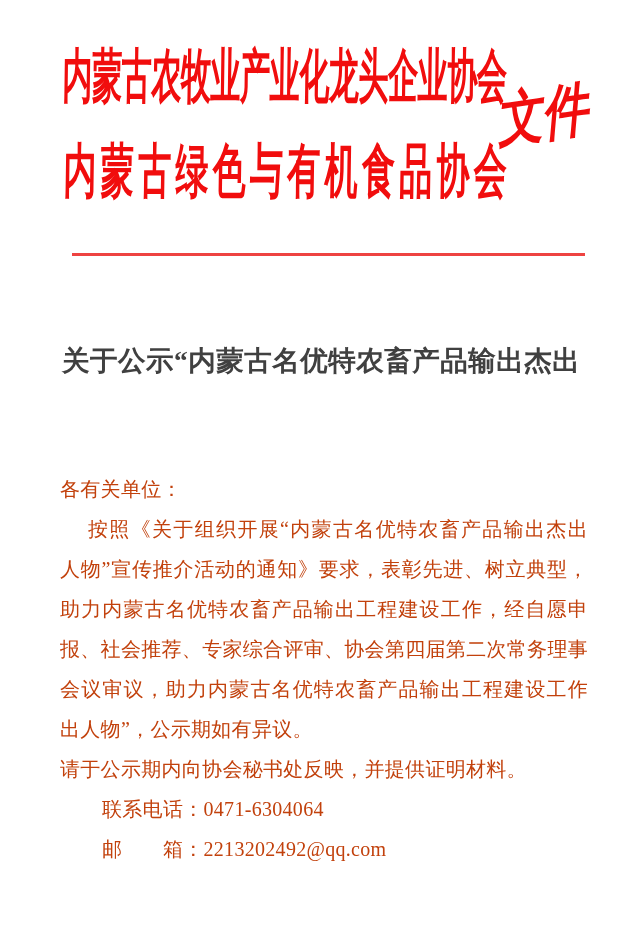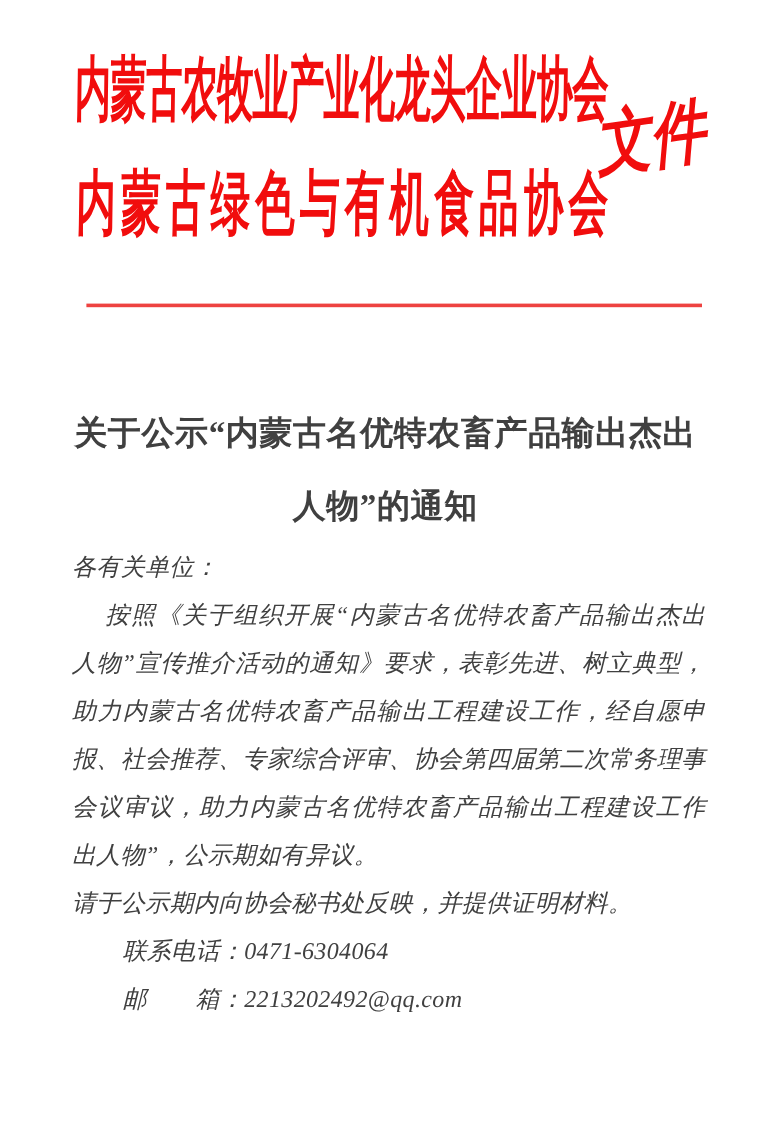--- a/index.html
+++ b/index.html
@@ -60,27 +60,26 @@
     text-align: center;
     color: #404040;
     font-weight: 700;
     font-size: 27.5px;
     line-height: 61px;
     letter-spacing: 0.5px;
   }
   
   .body-text {
     position: absolute;
-    left: 60px; top: 453px;
+    left: 60px; top: 469px;
     width: 528px;
     font-size: 20px;
     line-height: 40px;
-    color: #404040;
+    color: #c2410c;
     letter-spacing: 0.3px;
-    font-style: italic;
   }
   .line { height: 40px; white-space: nowrap; }
   .jl {
     white-space: normal;
     text-align: justify;
     -webkit-text-align-last: justify;
     text-align-last: justify;
     text-justify: inter-ideograph;
   }
   .i1 { text-indent: 28px; }
@@ -94,21 +93,20 @@
   <div class="org1">内蒙古农牧业产业化龙头企业协会</div>
 
   <div class="org2">内蒙古绿色与有机食品协会</div>
 
   <div class="docword">文件</div>
 
   <div class="red-rule"></div>
 
   <div class="title">
     <div>关于公示“内蒙古名优特农畜产品输出杰出</div>
-    <div>人物”的通知</div>
   </div>
 
   <div class="body-text">
     <div class="line">各有关单位：</div>
 
     <div class="line jl i1">按照《关于组织开展“内蒙古名优特农畜产品输出杰出</div>
     <div class="line jl">人物”宣传推介活动的通知》要求，表彰先进、树立典型，</div>
     <div class="line jl">助力内蒙古名优特农畜产品输出工程建设工作，经自愿申</div>
     <div class="line jl">报、社会推荐、专家综合评审、协会第四届第二次常务理事</div>
     <div class="line jl">会议审议，助力内蒙古名优特农畜产品输出工程建设工作</div>

